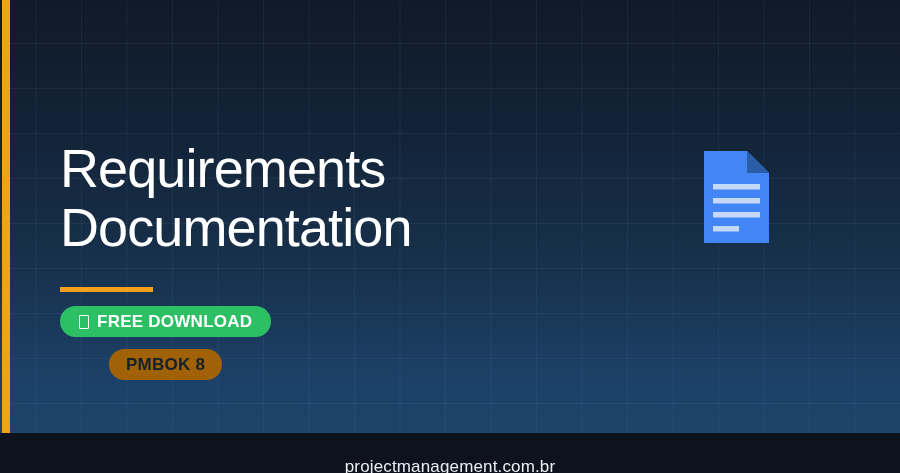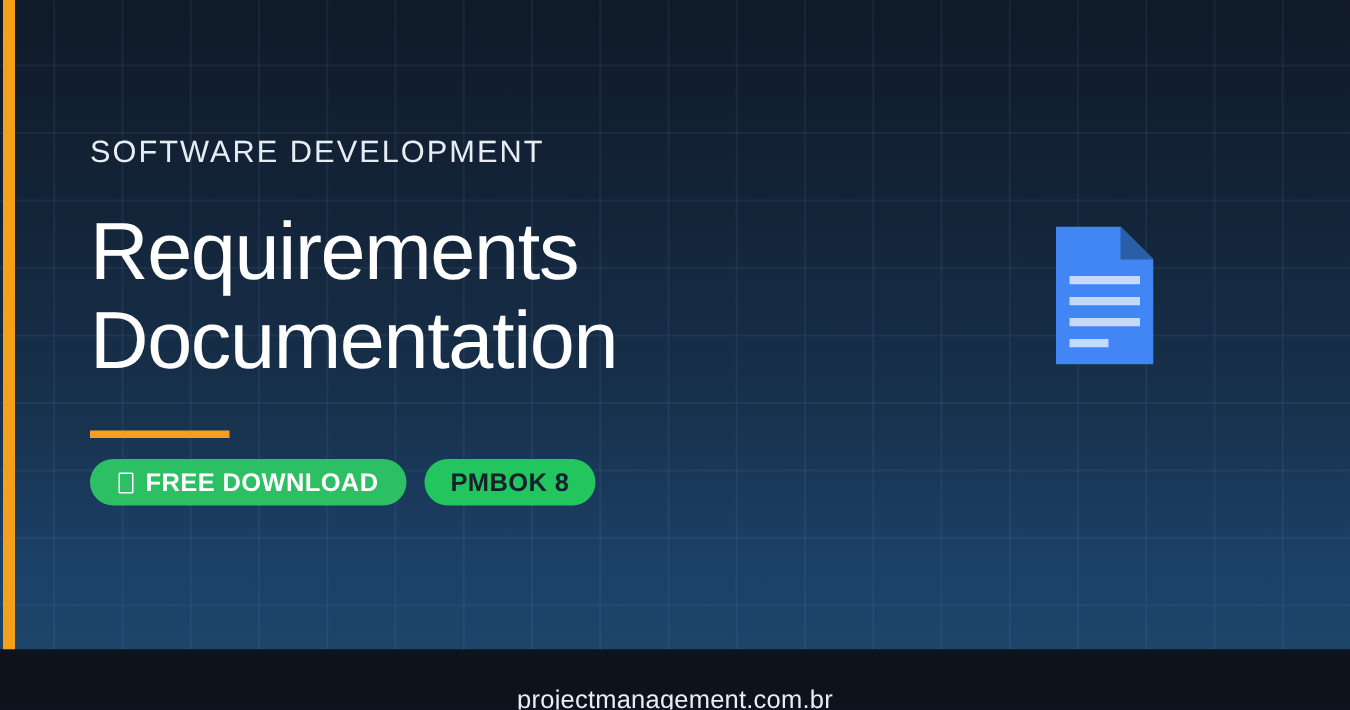--- a/index.html
+++ b/index.html
@@ -75,39 +75,40 @@
     background:#f5a01a;
   }
 
   
   .badges {
     position:absolute;
     left:0; top:306px;
     display:flex;
     align-items:center;
     gap:12px;
+    flex-direction:column;
   }
   .badge {
     display:flex;
     align-items:center;
     height:31px;
     border-radius:16px;
     font-size:17px;
     font-weight:700;
     letter-spacing:0.25px;
     white-space:nowrap;
   }
   .badge-download {
     background:#2dbf63;
     color:#ffffff;
     padding:0 19px;
     gap:8px;
   }
   .badge-pmbok {
-    background:#22c55e;
+    background:#a16207;
     color:#15202e;
     padding:4px 17px;
   }
   .tofu {
     display:inline-block;
     width:10px; height:14px;
     border:1.6px solid #ffffff;
     border-radius:1px;
     flex:0 0 auto;
   }
@@ -142,21 +143,20 @@
 
 <div class="banner">
 
   <div class="bg-gradient"></div>
   <div class="bg-grid"></div>
 
   <div class="accent-bar"></div>
 
   <div class="content">
 
-    <div class="eyebrow">SOFTWARE DEVELOPMENT</div>
 
     <h1 class="headline">Requirements
 Documentation</h1>
 
     <div class="divider"></div>
 
     <div class="badges">
 
       <div class="badge badge-download">
         <span class="tofu"></span>

